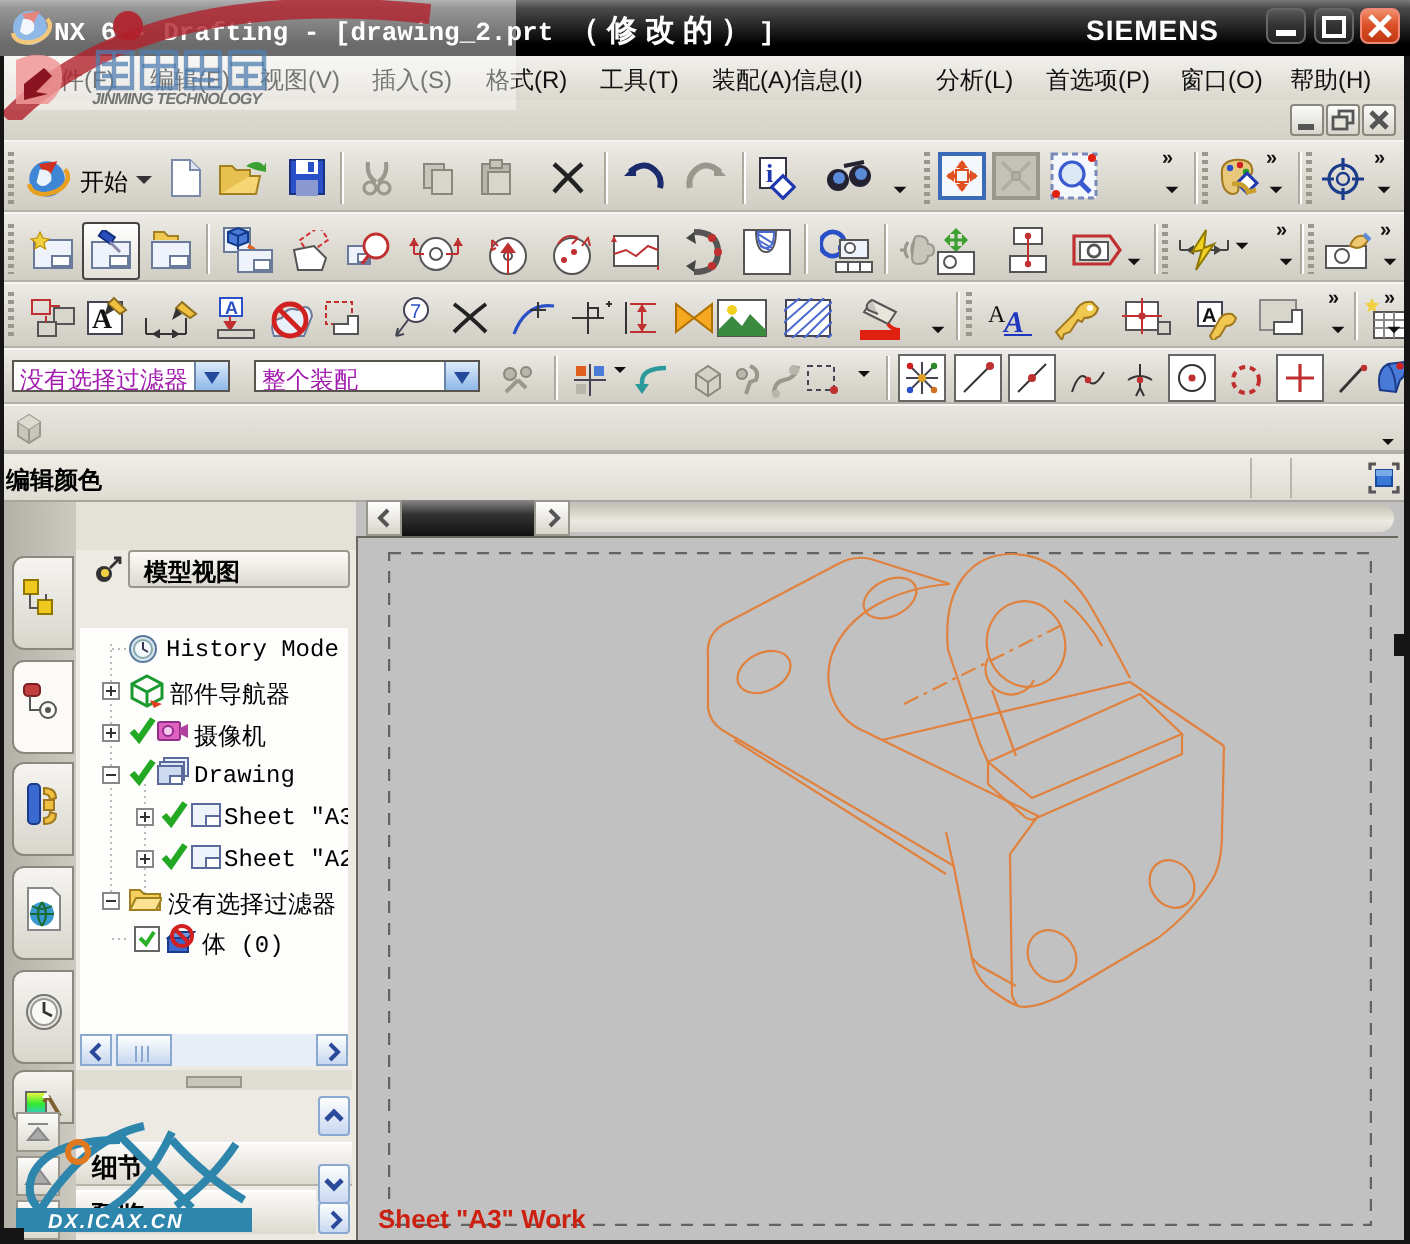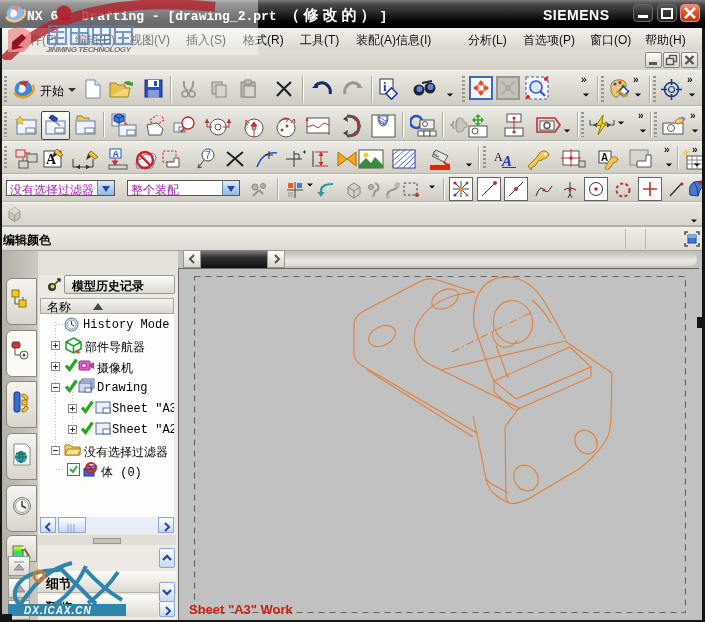--- a/index.html
+++ b/index.html
@@ -601,22 +601,21 @@
           </svg></div>
 
   </div>
   <div id="nav">
     <div class="abs" style="left:0;top:0;width:140px;height:24px;background:#e4e1d8"></div>
     <svg class="ic" style="left:8px;top:27px" width="15" height="15" viewBox="0 0 15 15">
           <circle cx="6" cy="9" r="4" fill="#333"></circle>
           <circle cx="6.5" cy="8.5" r="2" fill="#f0d040"></circle>
           <path d="M9 6 L14 1 M11 1 l3 0 0 3" stroke="#333" stroke-width="1.4" fill="none"></path>
         </svg>
-    <div class="abs" style="left:26px;top:24px;width:111px;height:19px;background:linear-gradient(#fcfbf8,#dcd9d0);border:1px solid #9a978e;border-radius:2px;box-sizing:border-box;font-size:12px;font-weight:bold;padding:2px 0 0 7px">模型历史记录</div>
-    <div class="abs" style="left:2px;top:47px;width:134px;height:16px;background:linear-gradient(#f5f4f0,#d8d5cc);border:1px solid #aaa79e;box-sizing:border-box;font-size:12px;padding:0 0 0 6px">名称<span style="position:absolute;left:52px;top:4px;width:0;height:0;border-left:5px solid transparent;border-right:5px solid transparent;border-bottom:7px solid #444"></span></div>
+    <div class="abs" style="left:26px;top:24px;width:111px;height:19px;background:linear-gradient(#fcfbf8,#dcd9d0);border:1px solid #9a978e;border-radius:2px;box-sizing:border-box;font-size:12px;font-weight:bold;padding:2px 0 0 7px">模型视图</div>
     <div class="abs" id="tree" style="left:2px;top:63px;width:134px;height:203px;background:#fdfdfb;overflow:hidden">
       <div style="position:absolute;left:15px;top:8px;width:1px;height:129px;background:repeating-linear-gradient(#bbb 0 1px,transparent 1px 3px)"></div>
       <div style="position:absolute;left:32px;top:78px;width:1px;height:60px;background:repeating-linear-gradient(#bbb 0 1px,transparent 1px 3px)"></div>
       <div style="position:absolute;left:16px;top:10px;width:8px;height:1px;background:repeating-linear-gradient(90deg,#bbb 0 1px,transparent 1px 3px)"></div>
       <div style="position:absolute;left:33px;top:94px;width:6px;height:1px;background:repeating-linear-gradient(90deg,#bbb 0 1px,transparent 1px 3px)"></div>
       <div style="position:absolute;left:33px;top:115px;width:6px;height:1px;background:repeating-linear-gradient(90deg,#bbb 0 1px,transparent 1px 3px)"></div>
       <div style="position:absolute;left:16px;top:155px;width:8px;height:1px;background:repeating-linear-gradient(90deg,#bbb 0 1px,transparent 1px 3px)"></div>
       <svg class="ic" style="left:24px;top:3px" width="15" height="15" viewBox="0 0 15 15">
             <circle cx="7.5" cy="7.5" r="6.5" fill="#d8e4f0" stroke="#5a7a9a"></circle>
             <circle cx="7.5" cy="7.5" r="4.5" fill="#f4f8fc" stroke="#8aa"></circle>

